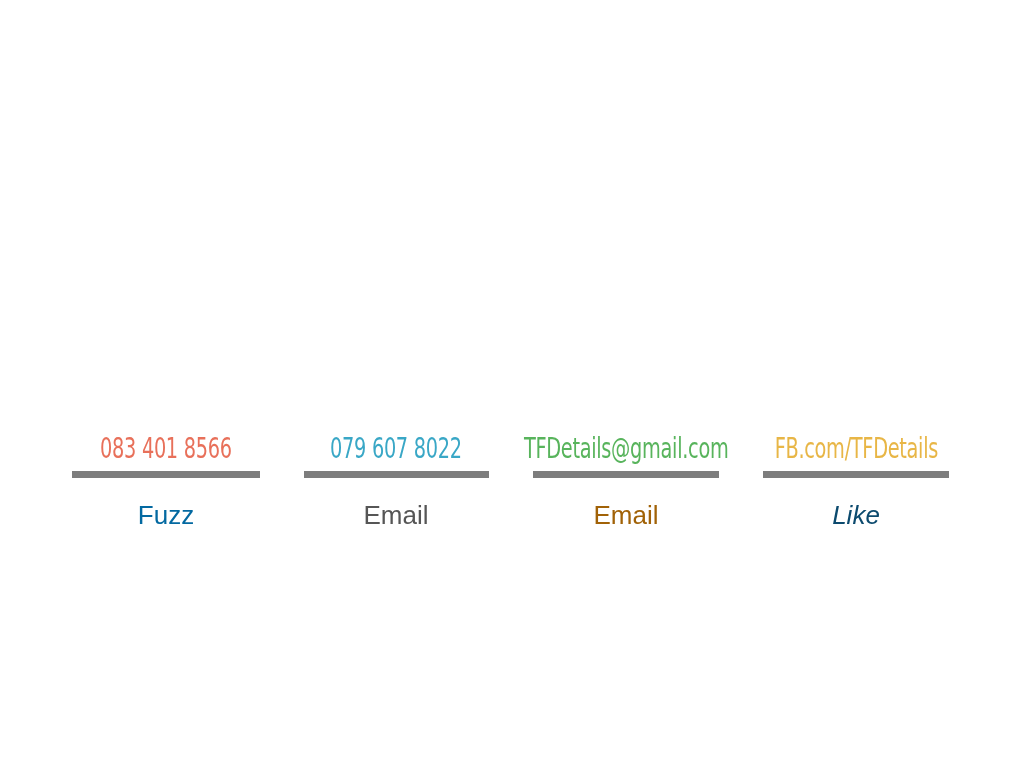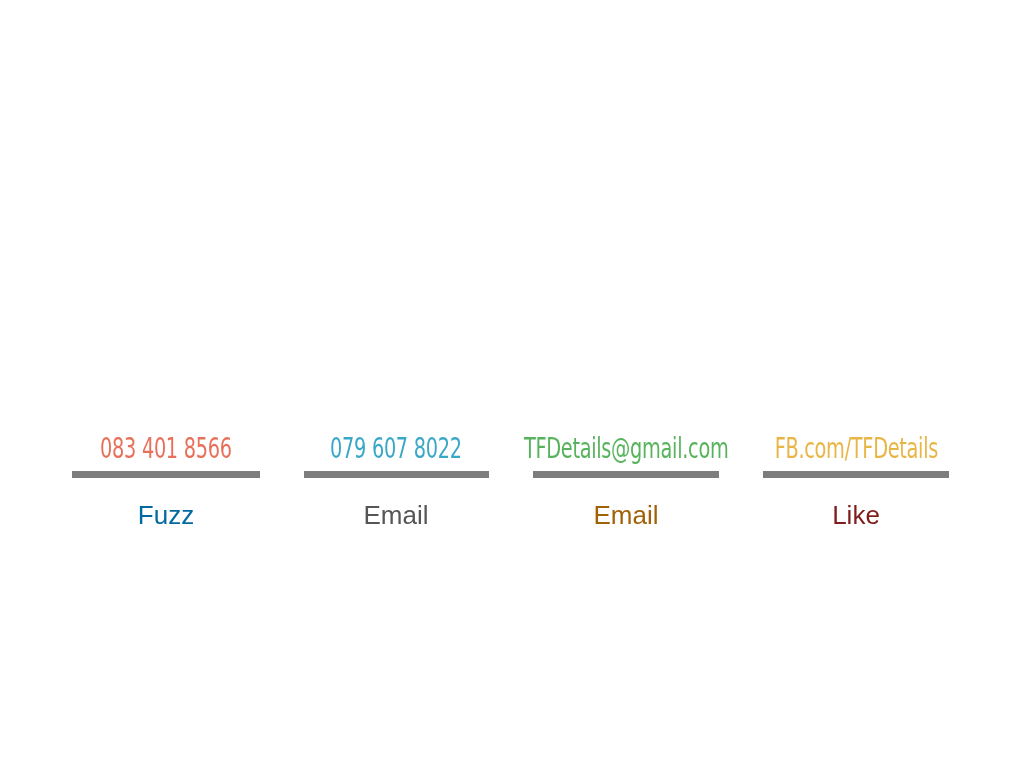--- a/index.html
+++ b/index.html
@@ -97,16 +97,16 @@
 
   <div class="contact-item">
     <span class="contact-value" style="color: rgb(88, 180, 92);">TFDetails@gmail.com</span>
     <div class="contact-divider" style="background: rgb(125, 125, 125);"></div>
     <span class="contact-label" style="color: #a16207;">Email</span>
   </div>
 
   <div class="contact-item">
     <span class="contact-value" style="color: rgb(232, 182, 70);">FB.com/TFDetails</span>
     <div class="contact-divider" style="background: rgb(125, 125, 125);"></div>
-    <span class="contact-label" style="color: #7f1d1d;">Like</span>
+    <span class="contact-label" style="color: #0c4a6e; font-style: italic;">Like</span>
   </div>
 
 </div>
 
 </body></html>

